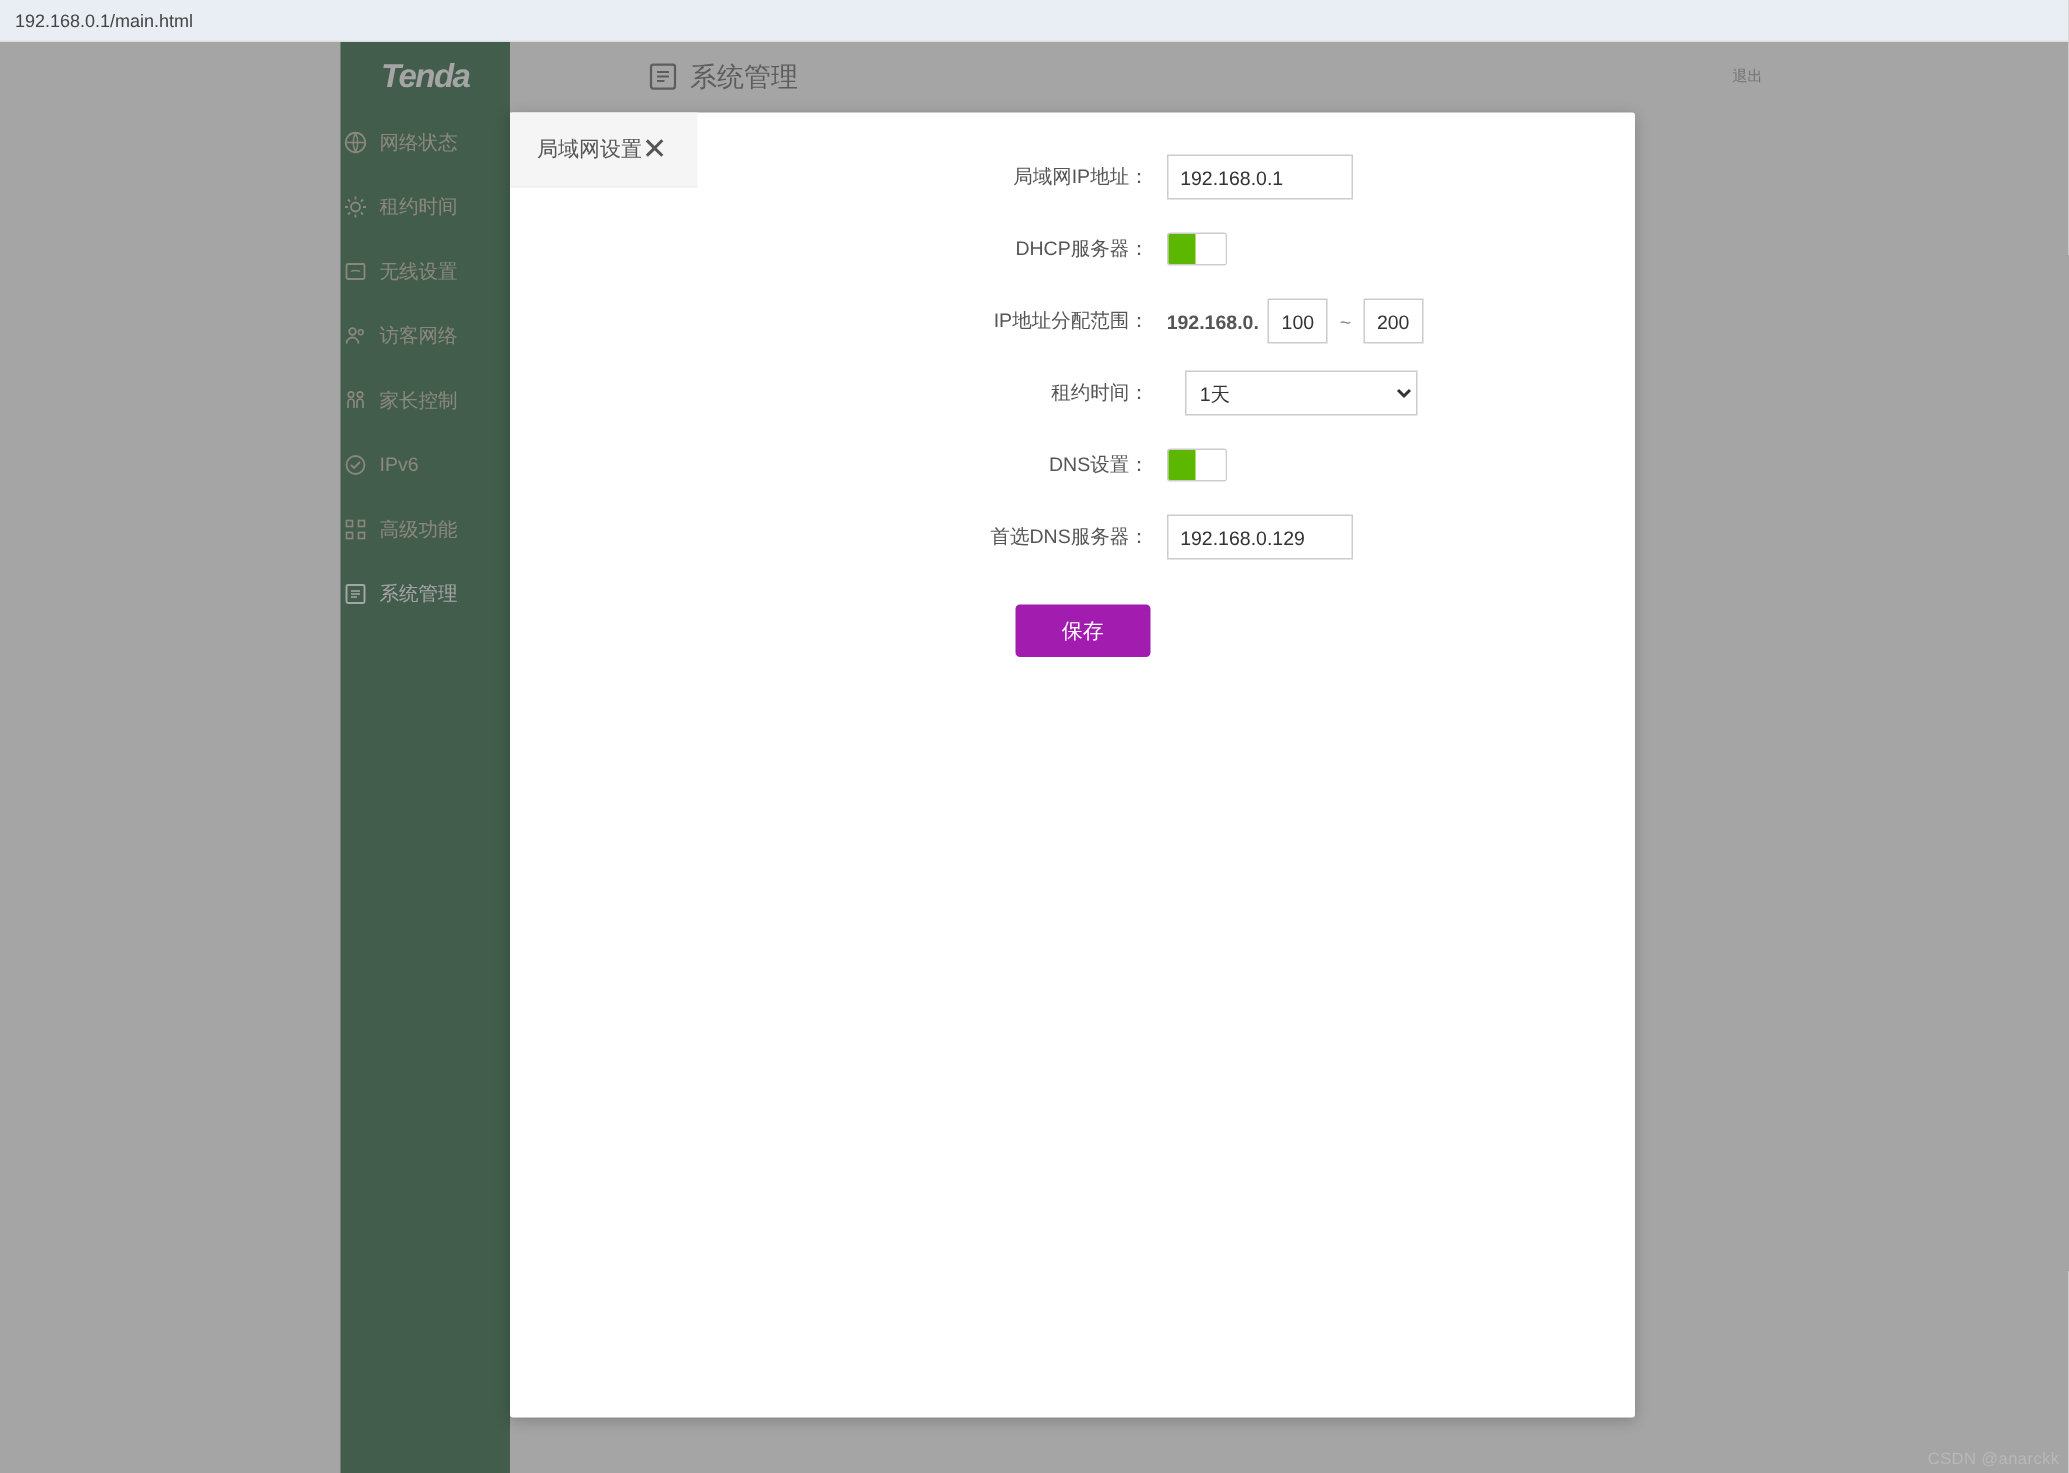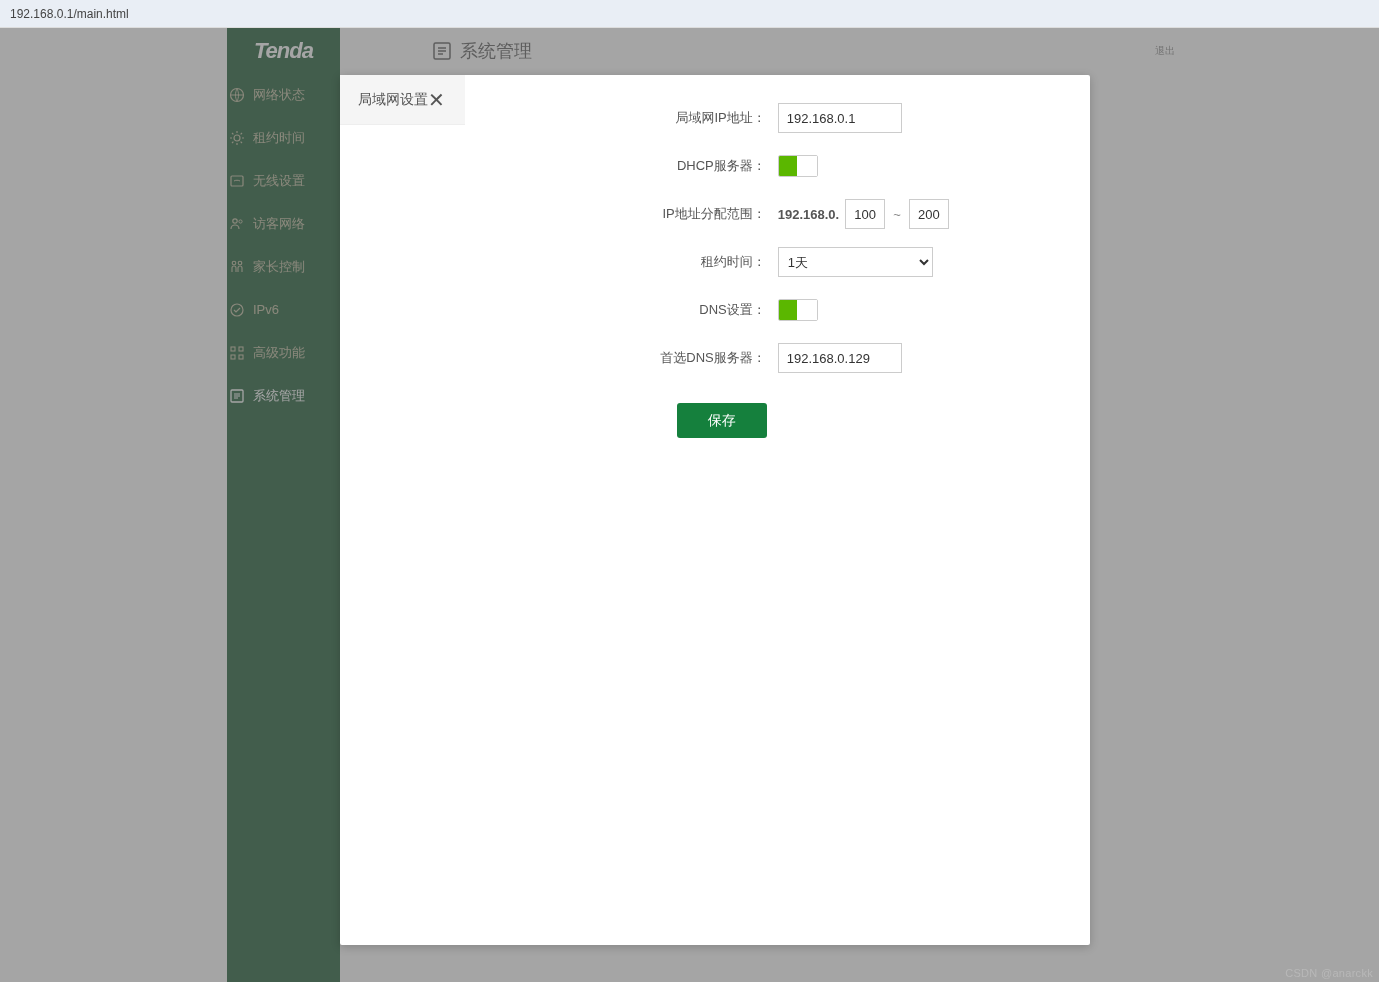--- a/index.html
+++ b/index.html
@@ -37,34 +37,34 @@
     .modal-title { font-size: 14px; color: #555; }
     .modal-close { font-size: 20px; color: #555; cursor: pointer; font-weight: 400; }
     .modal-body { padding: 28px 30px; }
 
     .form-row { display: flex; align-items: center; margin-bottom: 18px; height: 30px; }
     .form-label { width: 283px; text-align: right; color: #555; padding-right: 12px; }
     .form-ctrl { display: flex; align-items: center; gap: 6px; }
 
     .txt { border: 1px solid #ccc; height: 30px; padding: 0 8px; width: 124px; font-size: 13px; color: #333; background: #fff; }
     .txt.small { width: 40px; text-align: center; }
-    .sel { border: 1px solid #ccc; height: 30px; width: 155px; padding: 0 5px; font-size: 13px; color: #333; background: #fff; }
+    .sel { border: 1px solid #ccc; height: 30px; width: 155px; padding: 0 5px; font-size: 13px; color: #333; background: #fff; margin-left: 12px; }
 
     .toggle { width: 40px; height: 22px; border: 1px solid #ccc; border-radius: 2px; position: relative; background: #fff; cursor: pointer; }
     .toggle.on .knob { left: 0; background: #5bb700; }
     .knob { position: absolute; top: 0; width: 20px; height: 20px; background: #ccc; border-radius: 1px; }
     .toggle.on { }
     .toggle .knob { left: 0; }
     .toggle.on .knob { left: 0; }
     .toggle .white-side { position: absolute; top: 0; right: 0; width: 20px; height: 20px; background: #fff; }
 
     .sep { color: #888; padding: 0 2px; }
     .ip-prefix { color: #555; font-weight: bold; }
 
-    .btn-save { display: block; margin: 30px auto 0; width: 90px; height: 35px; border: none; border-radius: 3px; background: #15803d; color: #fff; font-size: 14px; cursor: pointer; }
+    .btn-save { display: block; margin: 30px auto 0; width: 90px; height: 35px; border: none; border-radius: 3px; background: #a21caf; color: #fff; font-size: 14px; cursor: pointer; }
 
     
     .wm { position: absolute; right: 6px; bottom: 3px; color: #b8b8b8; font-size: 11px; letter-spacing: .3px; }
   </style>
 </head>
 <body>
 
 <div class="urlbar">
   <span>192.168.0.1/main.html</span>
 </div>

